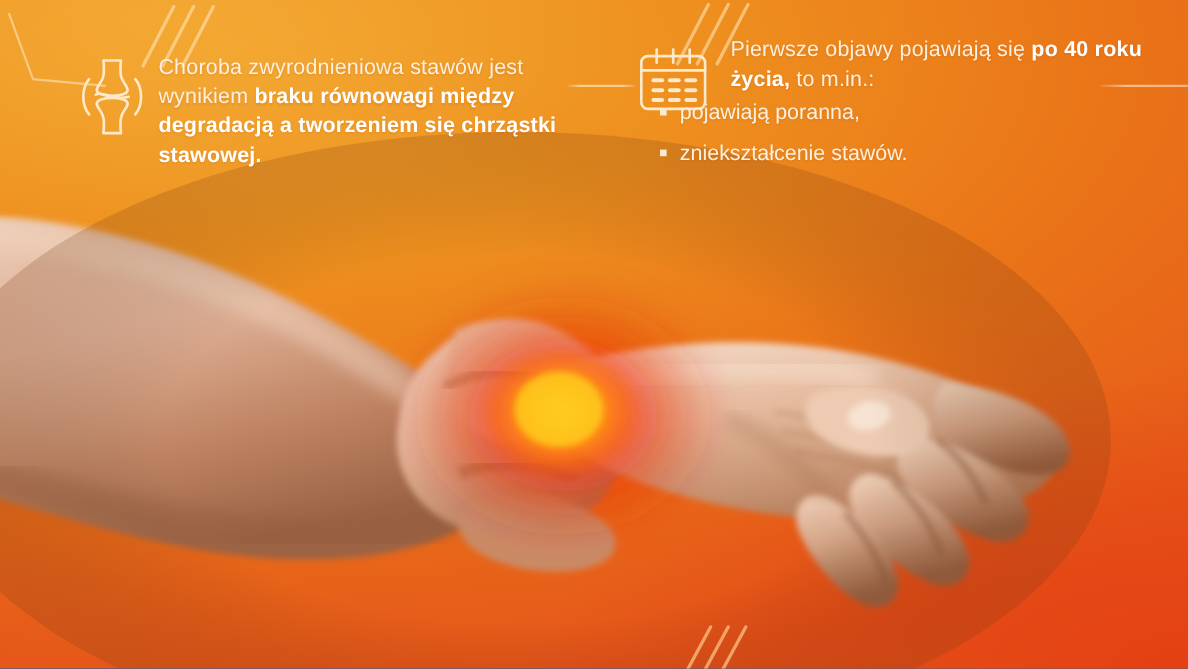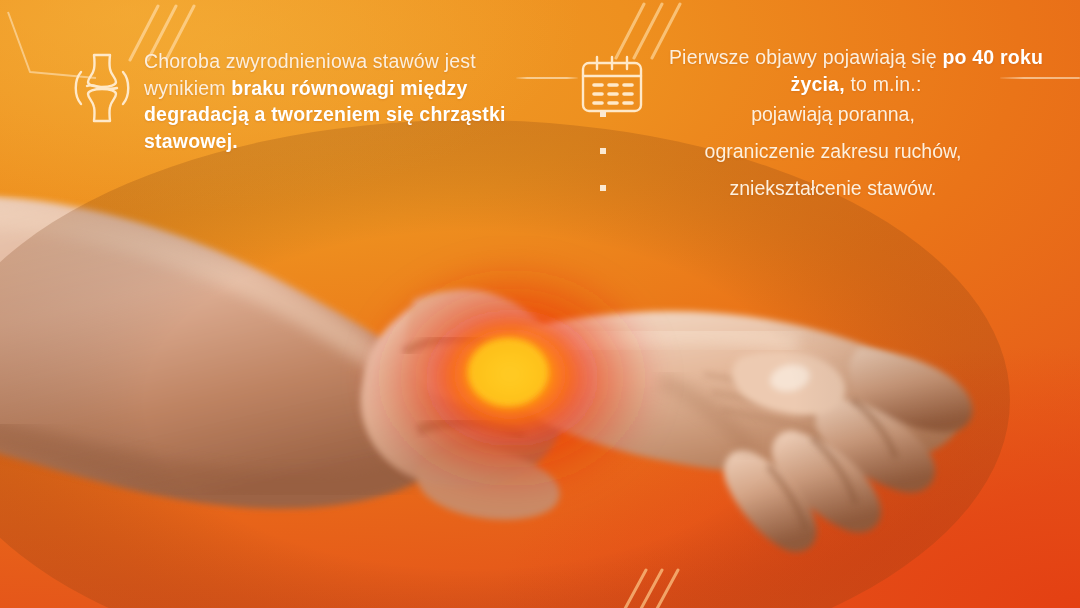--- a/index.html
+++ b/index.html
@@ -55,21 +55,21 @@
   .rule.right{left:1000px; top:77px; width:80px;
     background:linear-gradient(90deg, rgba(255,238,210,0.10) 0%, rgba(255,238,210,0.60) 30%, rgba(255,238,210,0.55) 100%);
   }
 
   
   .photo{ position:absolute; inset:0; pointer-events:none; }
 
   
   .block{ position:absolute; }
   .block.left { left:72px;  top:48px;  width:470px; }
-  .block.right{ left:578px; top:44px;  width:470px;text-align:center; }
+  .block.right{ left:578px; top:32px;  width:470px; }
 
   .icon-wrap{
     position:absolute; left:0; top:4px;
     width:60px; height:72px;
   }
   .block.right .icon-wrap{ top:10px; width:70px; height:62px; }
 
   .copy{
     margin-left:72px;
     color:#FDF3E3;
@@ -344,18 +344,17 @@
       </svg>
     </div>
 
     <div class="copy">
       <span class="lt">Pierwsze objawy pojawiają się</span>
       <b>po 40 roku życia,</b><span class="lt"> to m.in.:</span>
     </div>
 
     <ul class="bullets" id="symptom-list">
         <li>pojawiają poranna,</li>
-        <li>ograniczenie zakresu ruchów,</li>
         <li>zniekształcenie stawów.</li>
       </ul>
   </div>
 
 </div>
 
 </body></html>

